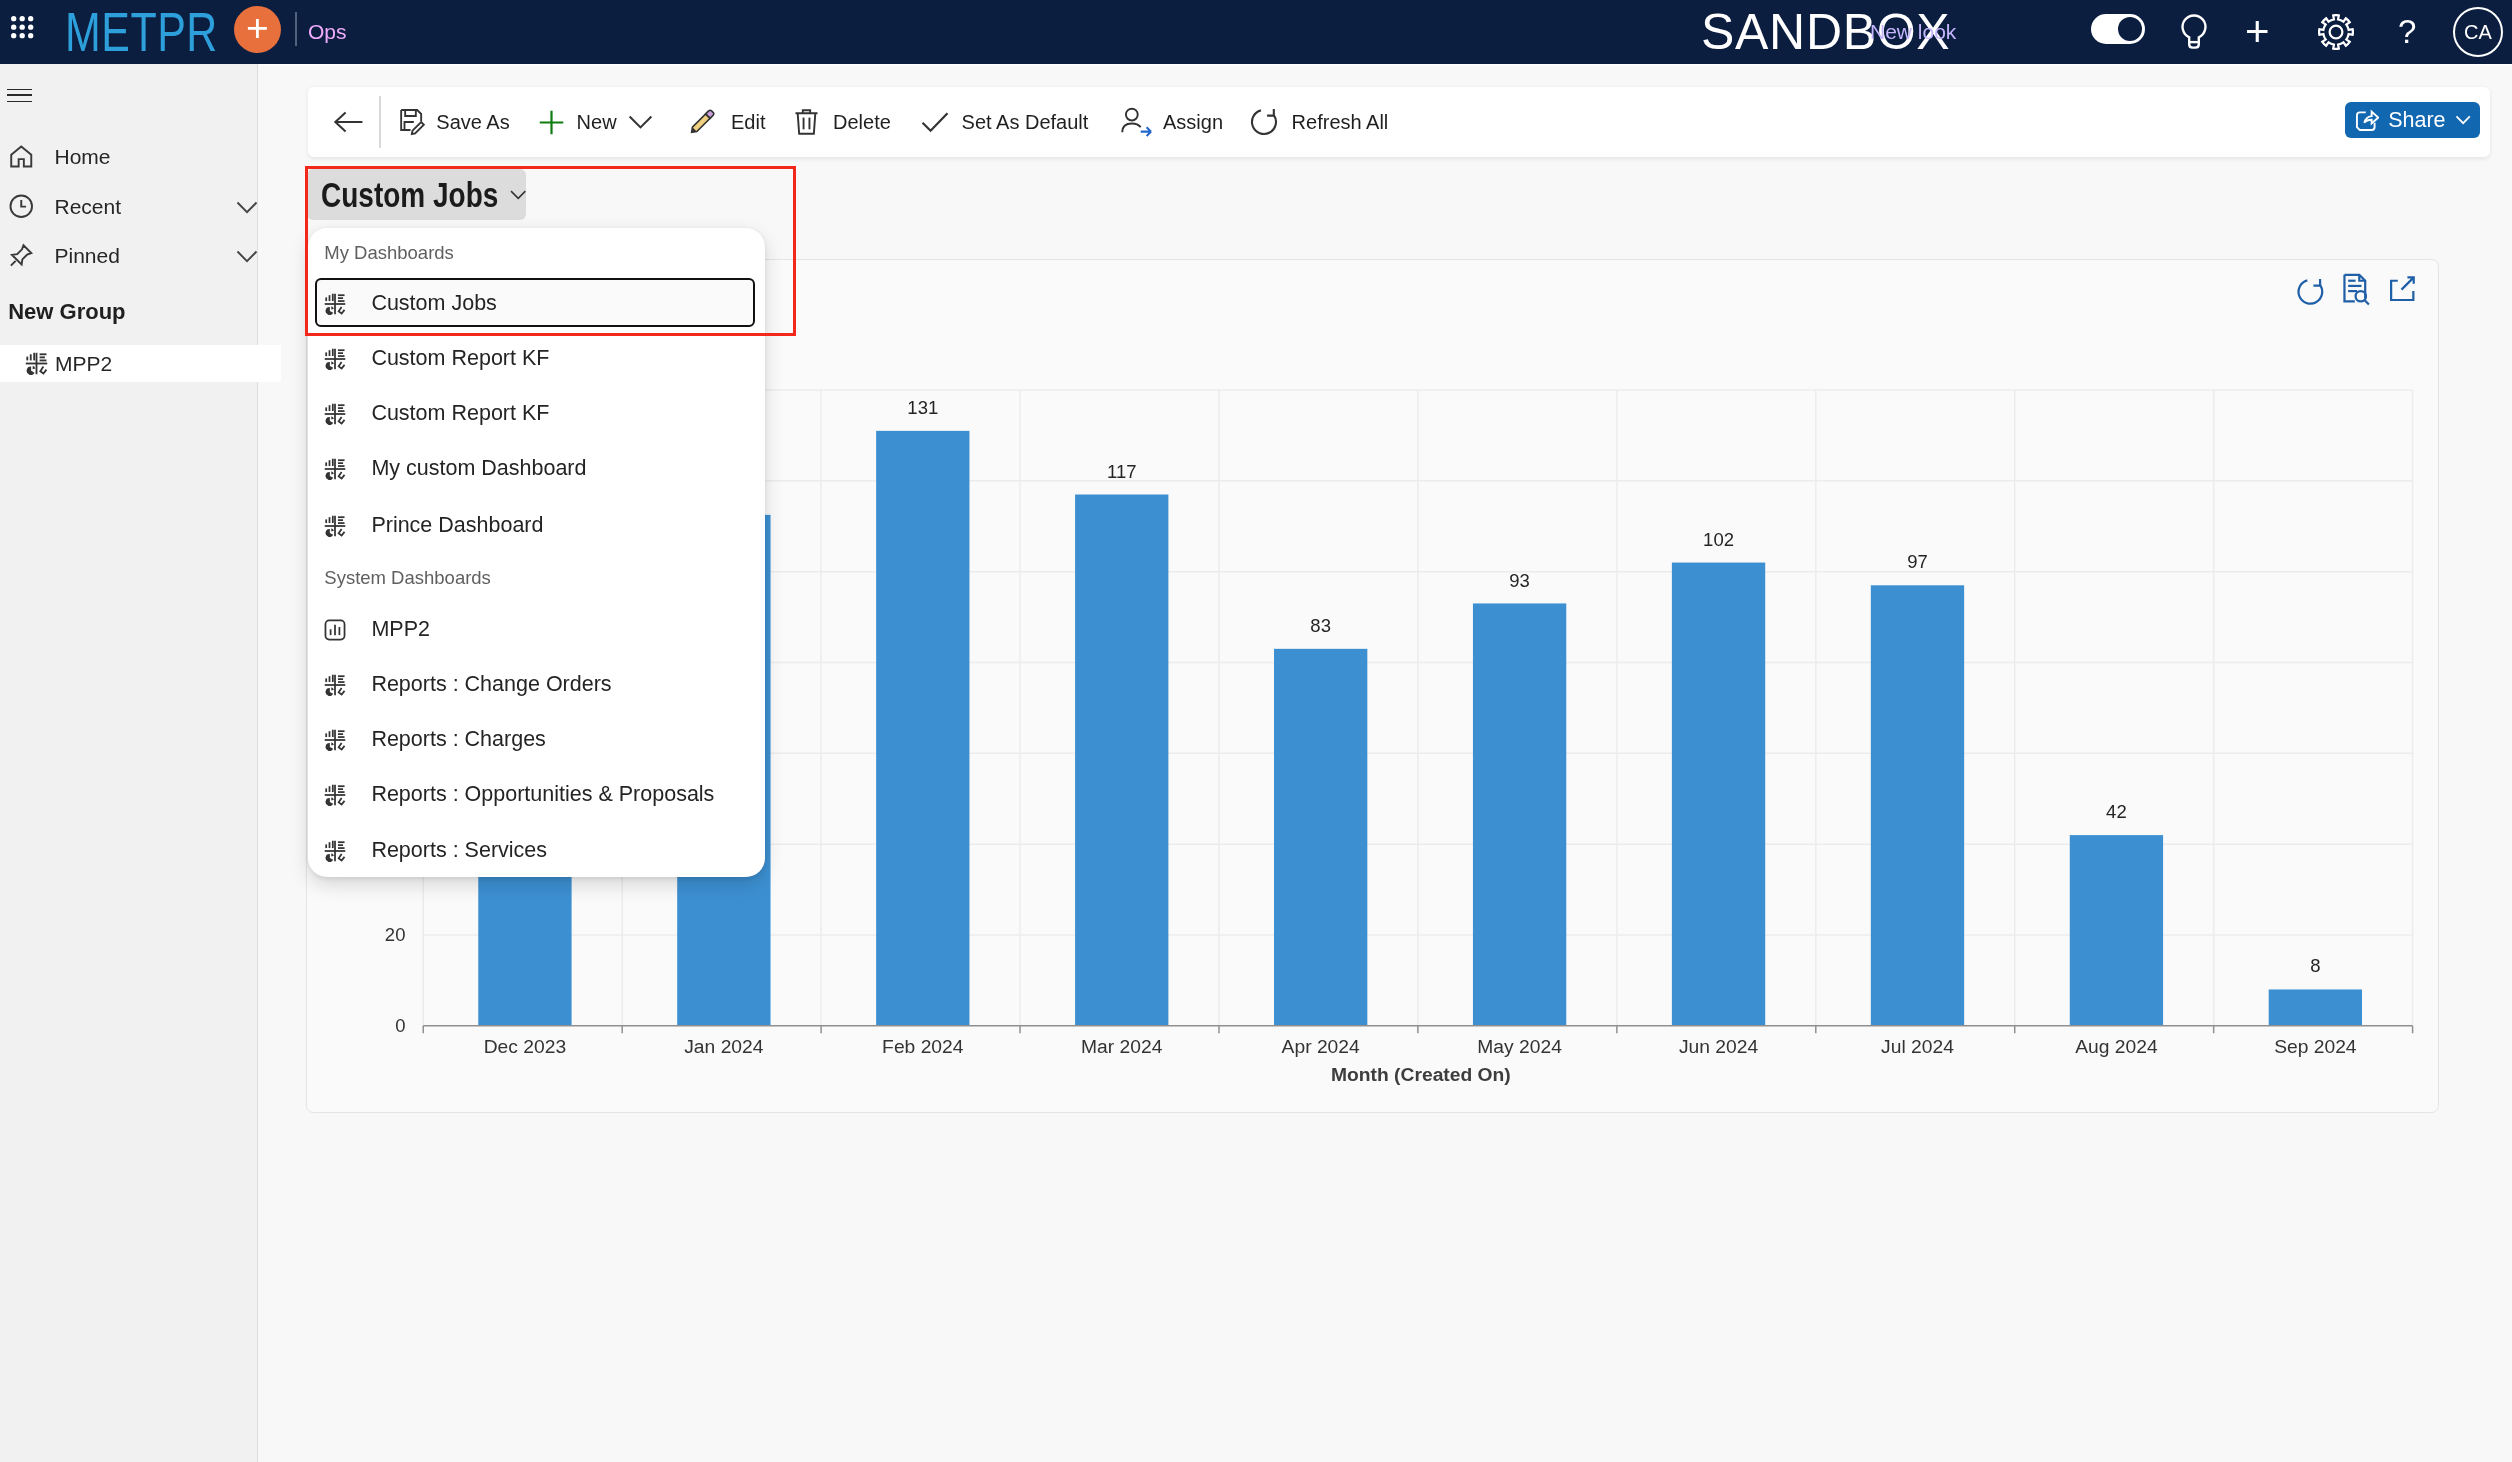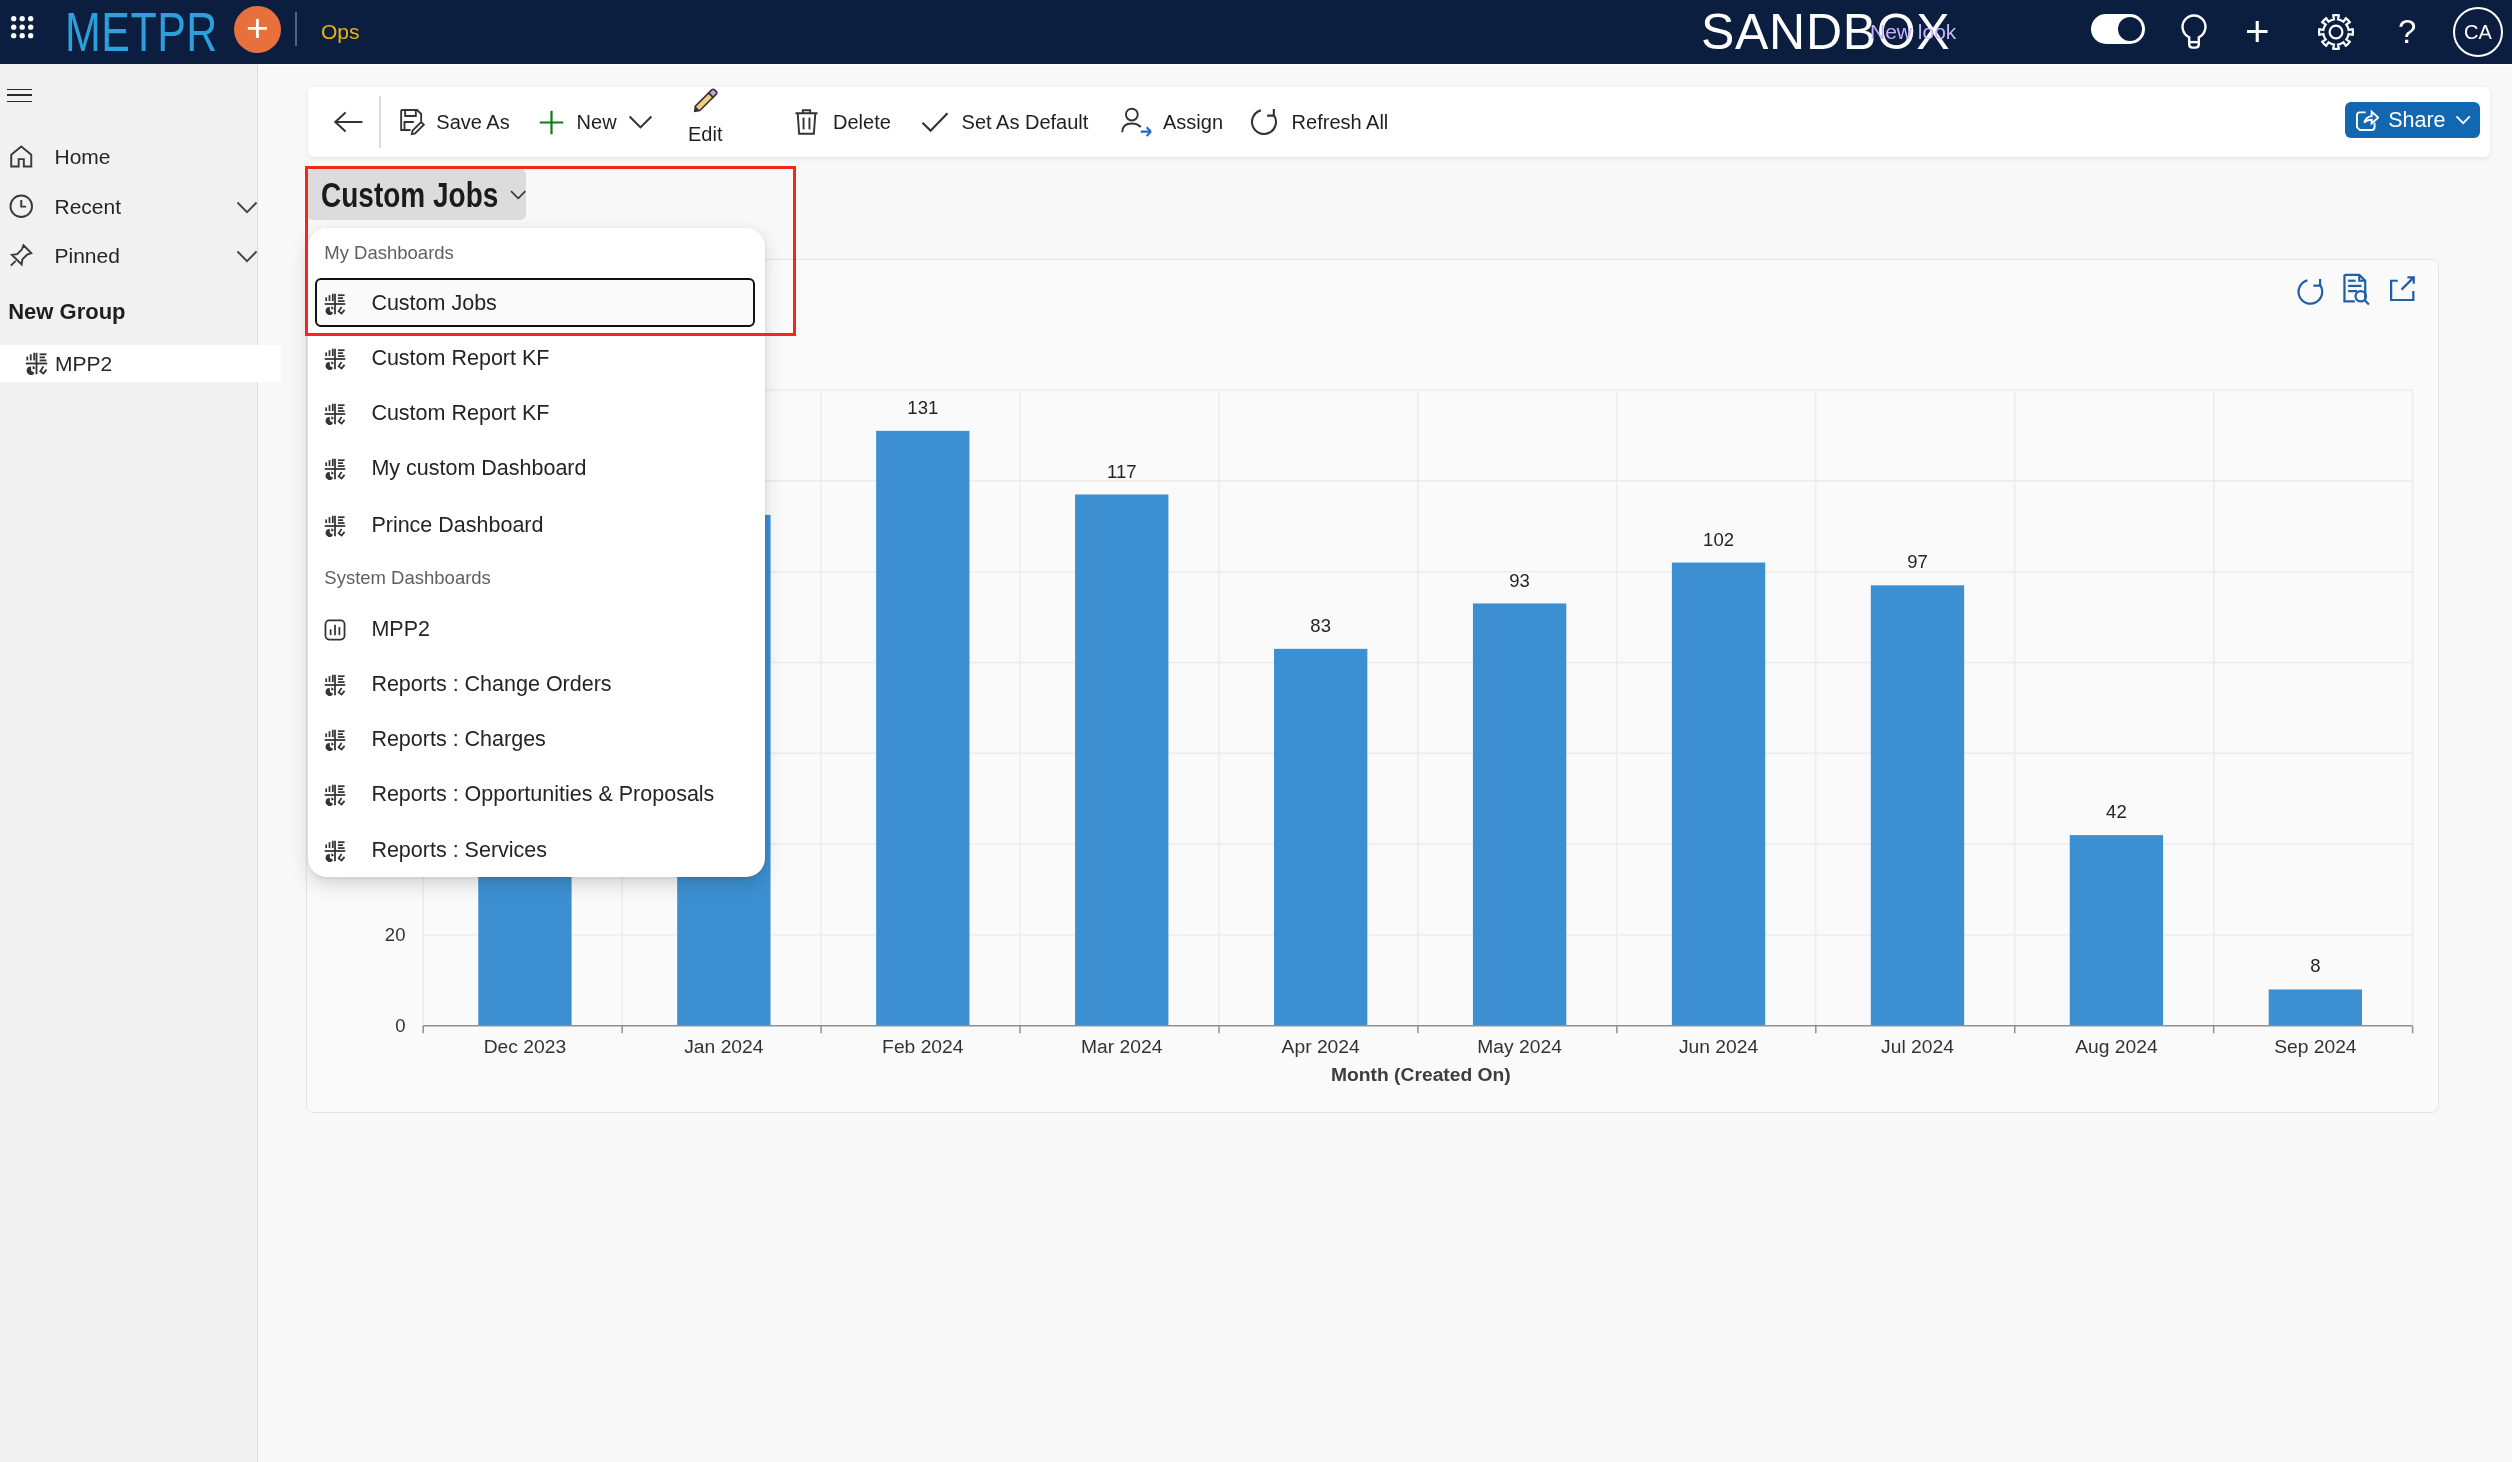--- a/index.html
+++ b/index.html
@@ -6,21 +6,21 @@
     font-family:"Liberation Sans", sans-serif; }
   
   #topbar { position:absolute; left:0; top:0; width:2512px; height:64px; background:#0b1e40; }
   #topbar svg { display:block; }
   #waffle { position:absolute; left:9.6px; top:15px; }
   #logo { position:absolute; left:65px; top:4.4px; height:55px; display:flex; align-items:center; }
   #logo .word { color:#2da0dc; font-size:55px; letter-spacing:0.7px; font-weight:400; display:inline-block; transform:scaleX(0.78); transform-origin:0 50%; }
   #plusball { position:absolute; left:234px; top:6px; width:47px; height:47px; border-radius:50%;
      background:#e8703c; color:#fff; font-size:39px; font-weight:300; text-align:center; line-height:44px; }
   #hdrdiv { position:absolute; left:295px; top:12px; width:1.5px; height:34px; background:#53627c; }
-  #ops { position:absolute; left:321px; top:0; height:48px; line-height:64px; color:#eab308; font-size:21px; }
+  #ops { position:absolute; left:308px; top:0; height:48px; line-height:64px; color:#f0abfc; font-size:21px; }
   #searchbox { position:absolute; left:683px; top:7.4px; width:723px; height:45px; background:#ccd1d9;
      border:1.5px solid #7d8694; border-radius:3px; display:flex; align-items:center; }
   #searchbox .mag { margin-left:12px; }
   #searchbox .stext { color:#50555e; font-size:23px; margin-left:10.4px; }
   #sandbox { position:absolute; left:1701px; top:0; height:72px; line-height:65px; color:#fff; font-size:50px;
      letter-spacing:0.7px; font-weight:400; }
   #newlook { position:absolute; left:1870px; top:0; height:63px; line-height:64px; color:#c4b5fd; font-size:21px; }
   #toggle { position:absolute; left:2091px; top:14px; width:54px; height:30px; background:#fff; border-radius:15px; }
   #toggle .knob { position:absolute; right:3px; top:3px; width:24px; height:24px; border-radius:50%; background:#0b1e40; }
   .topicon { position:absolute; top:0; height:64px; display:flex; align-items:center; }
@@ -292,21 +292,21 @@
   <svg width="25" height="25" viewBox="0 0 34 34" stroke="#107c10" stroke-width="3" fill="none">
     <path d="M17 1 L17 33 M1 17 L33 17"></path>
   </svg>
   <span>New</span>
 </div>
 <div class="cmditem" style="left:628px; top:87px;">
   <svg width="25" height="14" viewBox="0 0 32 18" fill="none" stroke="#333" stroke-width="2.6">
     <path d="M2 2 L16 16 L30 2"></path>
   </svg>
 </div>
-<div class="cmditem" style="left:688px; top:87px; gap:8px;flex-direction:column;">
+<div class="cmditem" style="left:688px; top:87px; gap:15px;">
   <svg width="28" height="28" viewBox="0 0 38 38">
     <path d="M6 26 L24 8 L30 14 L12 32 L5 33 Z" fill="#f0cf81" stroke="#333" stroke-width="2.2"></path>
     <path d="M24 8 L28 4 Q30 2 32 4 L34 6 Q36 8 34 10 L30 14 Z" fill="#c9a0d8" stroke="#333" stroke-width="2.2"></path>
     <path d="M6 26 L5 33 L12 32 Z" fill="#333"></path>
   </svg>
   <span>Edit</span>
 </div>
 <div class="cmditem" style="left:794px; top:87px; gap:14px;">
   <svg width="25" height="28" viewBox="0 0 34 38" fill="none" stroke="#333" stroke-width="2.6">
     <path d="M2 7 L32 7 M12 7 L12 3 L22 3 L22 7 M5 7 L7 35 L27 35 L29 7"></path>

